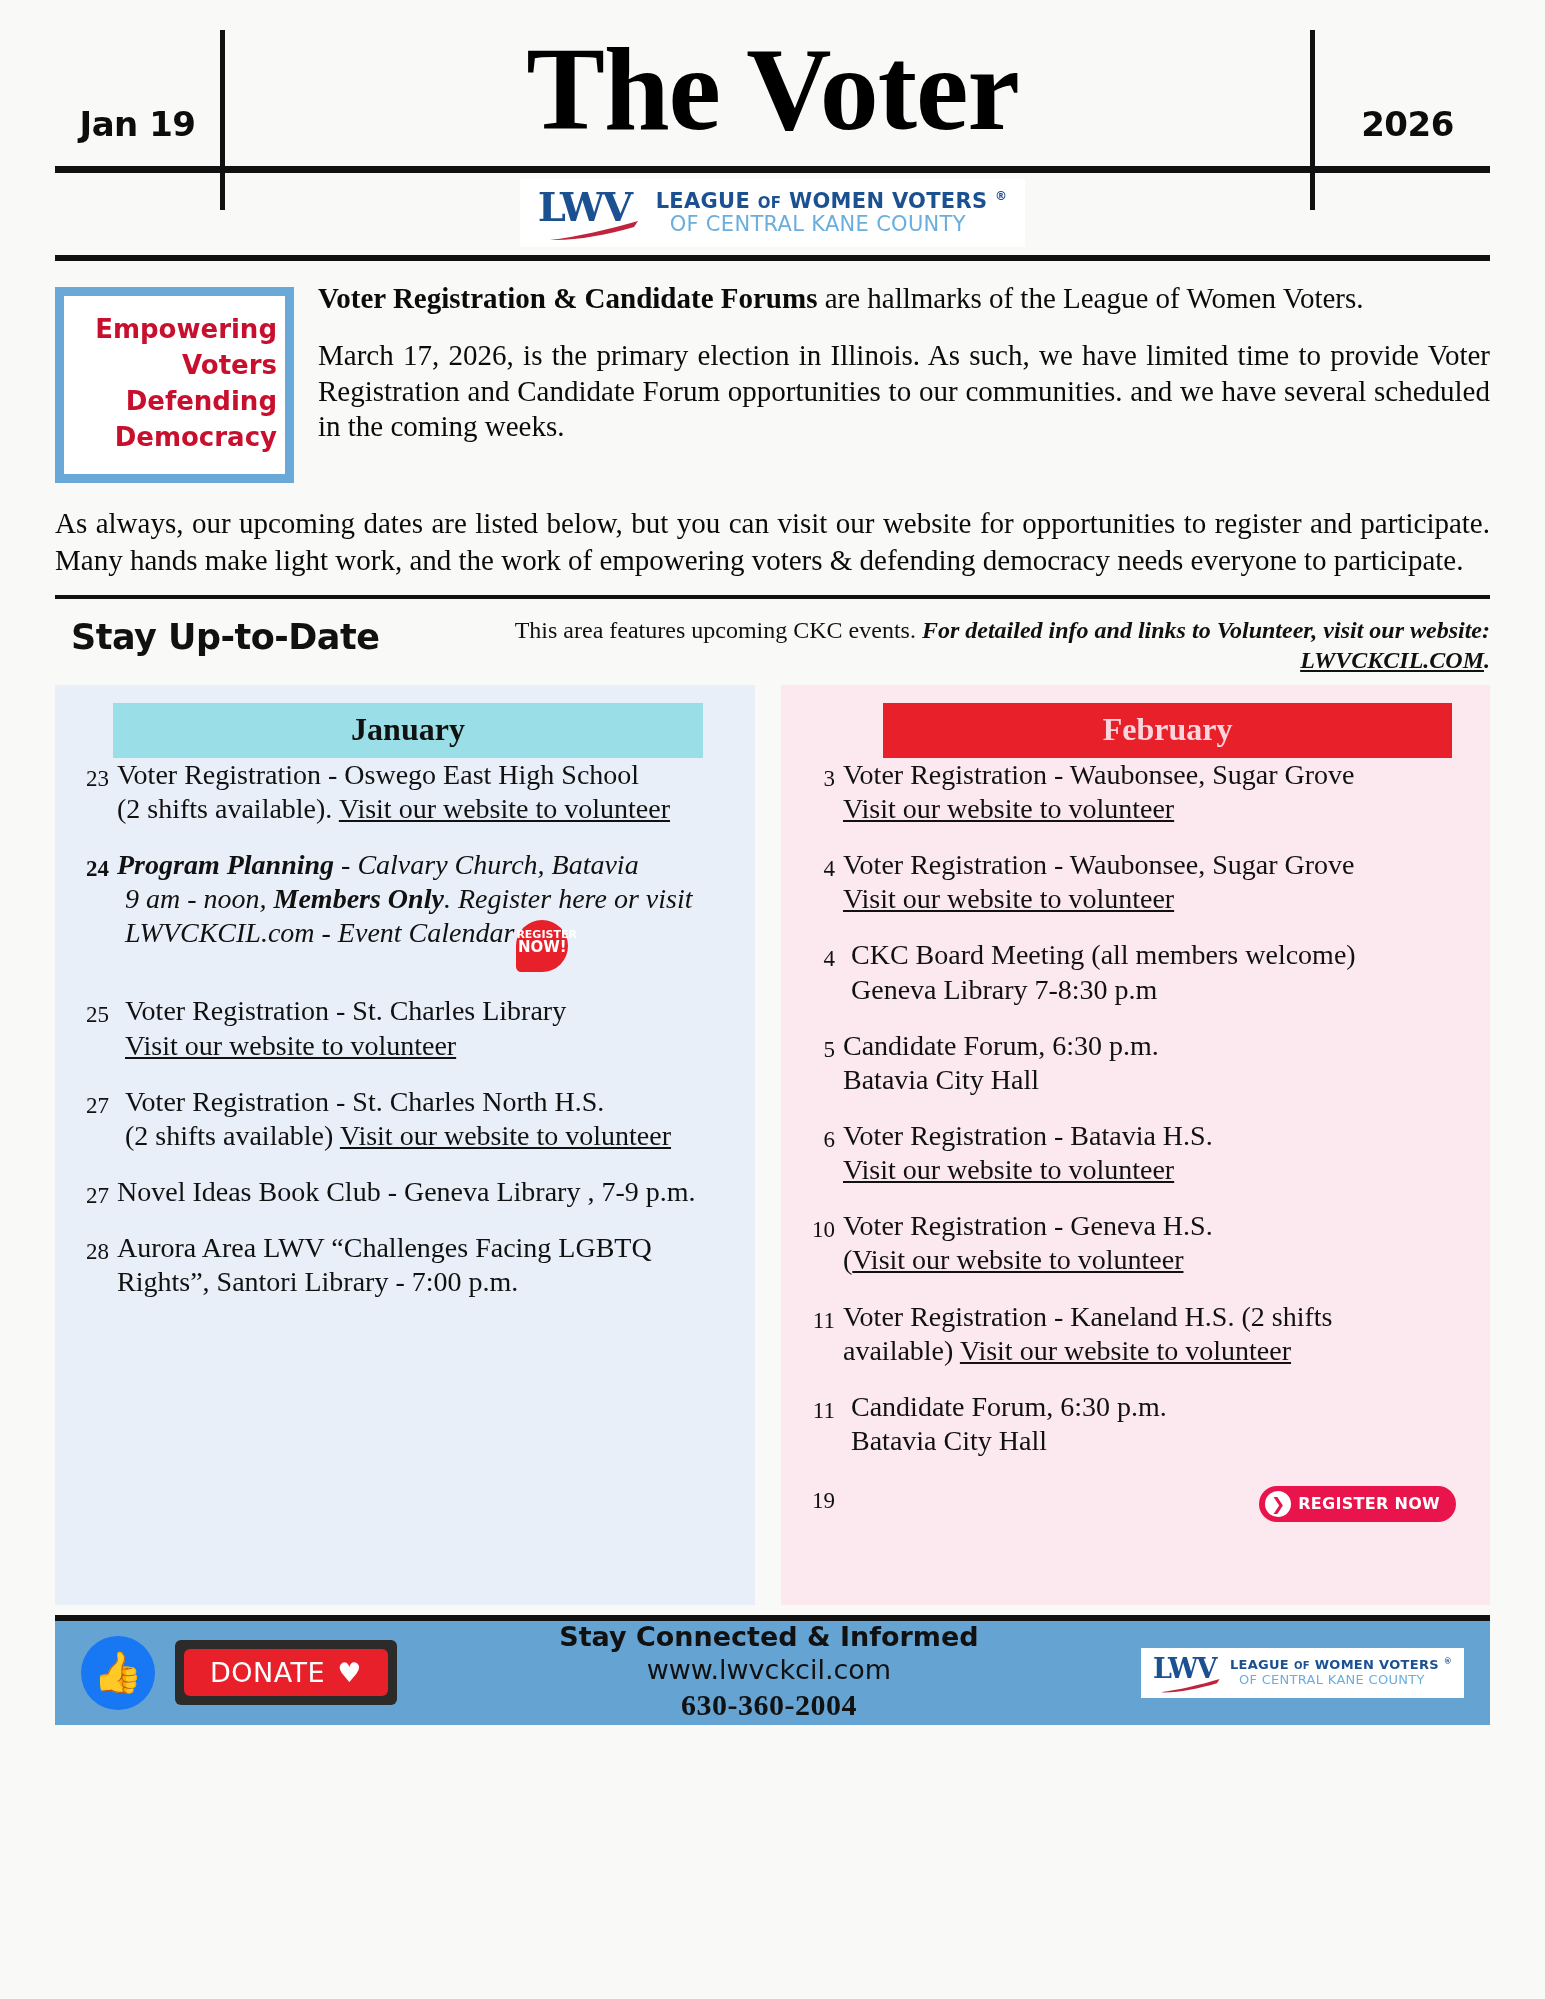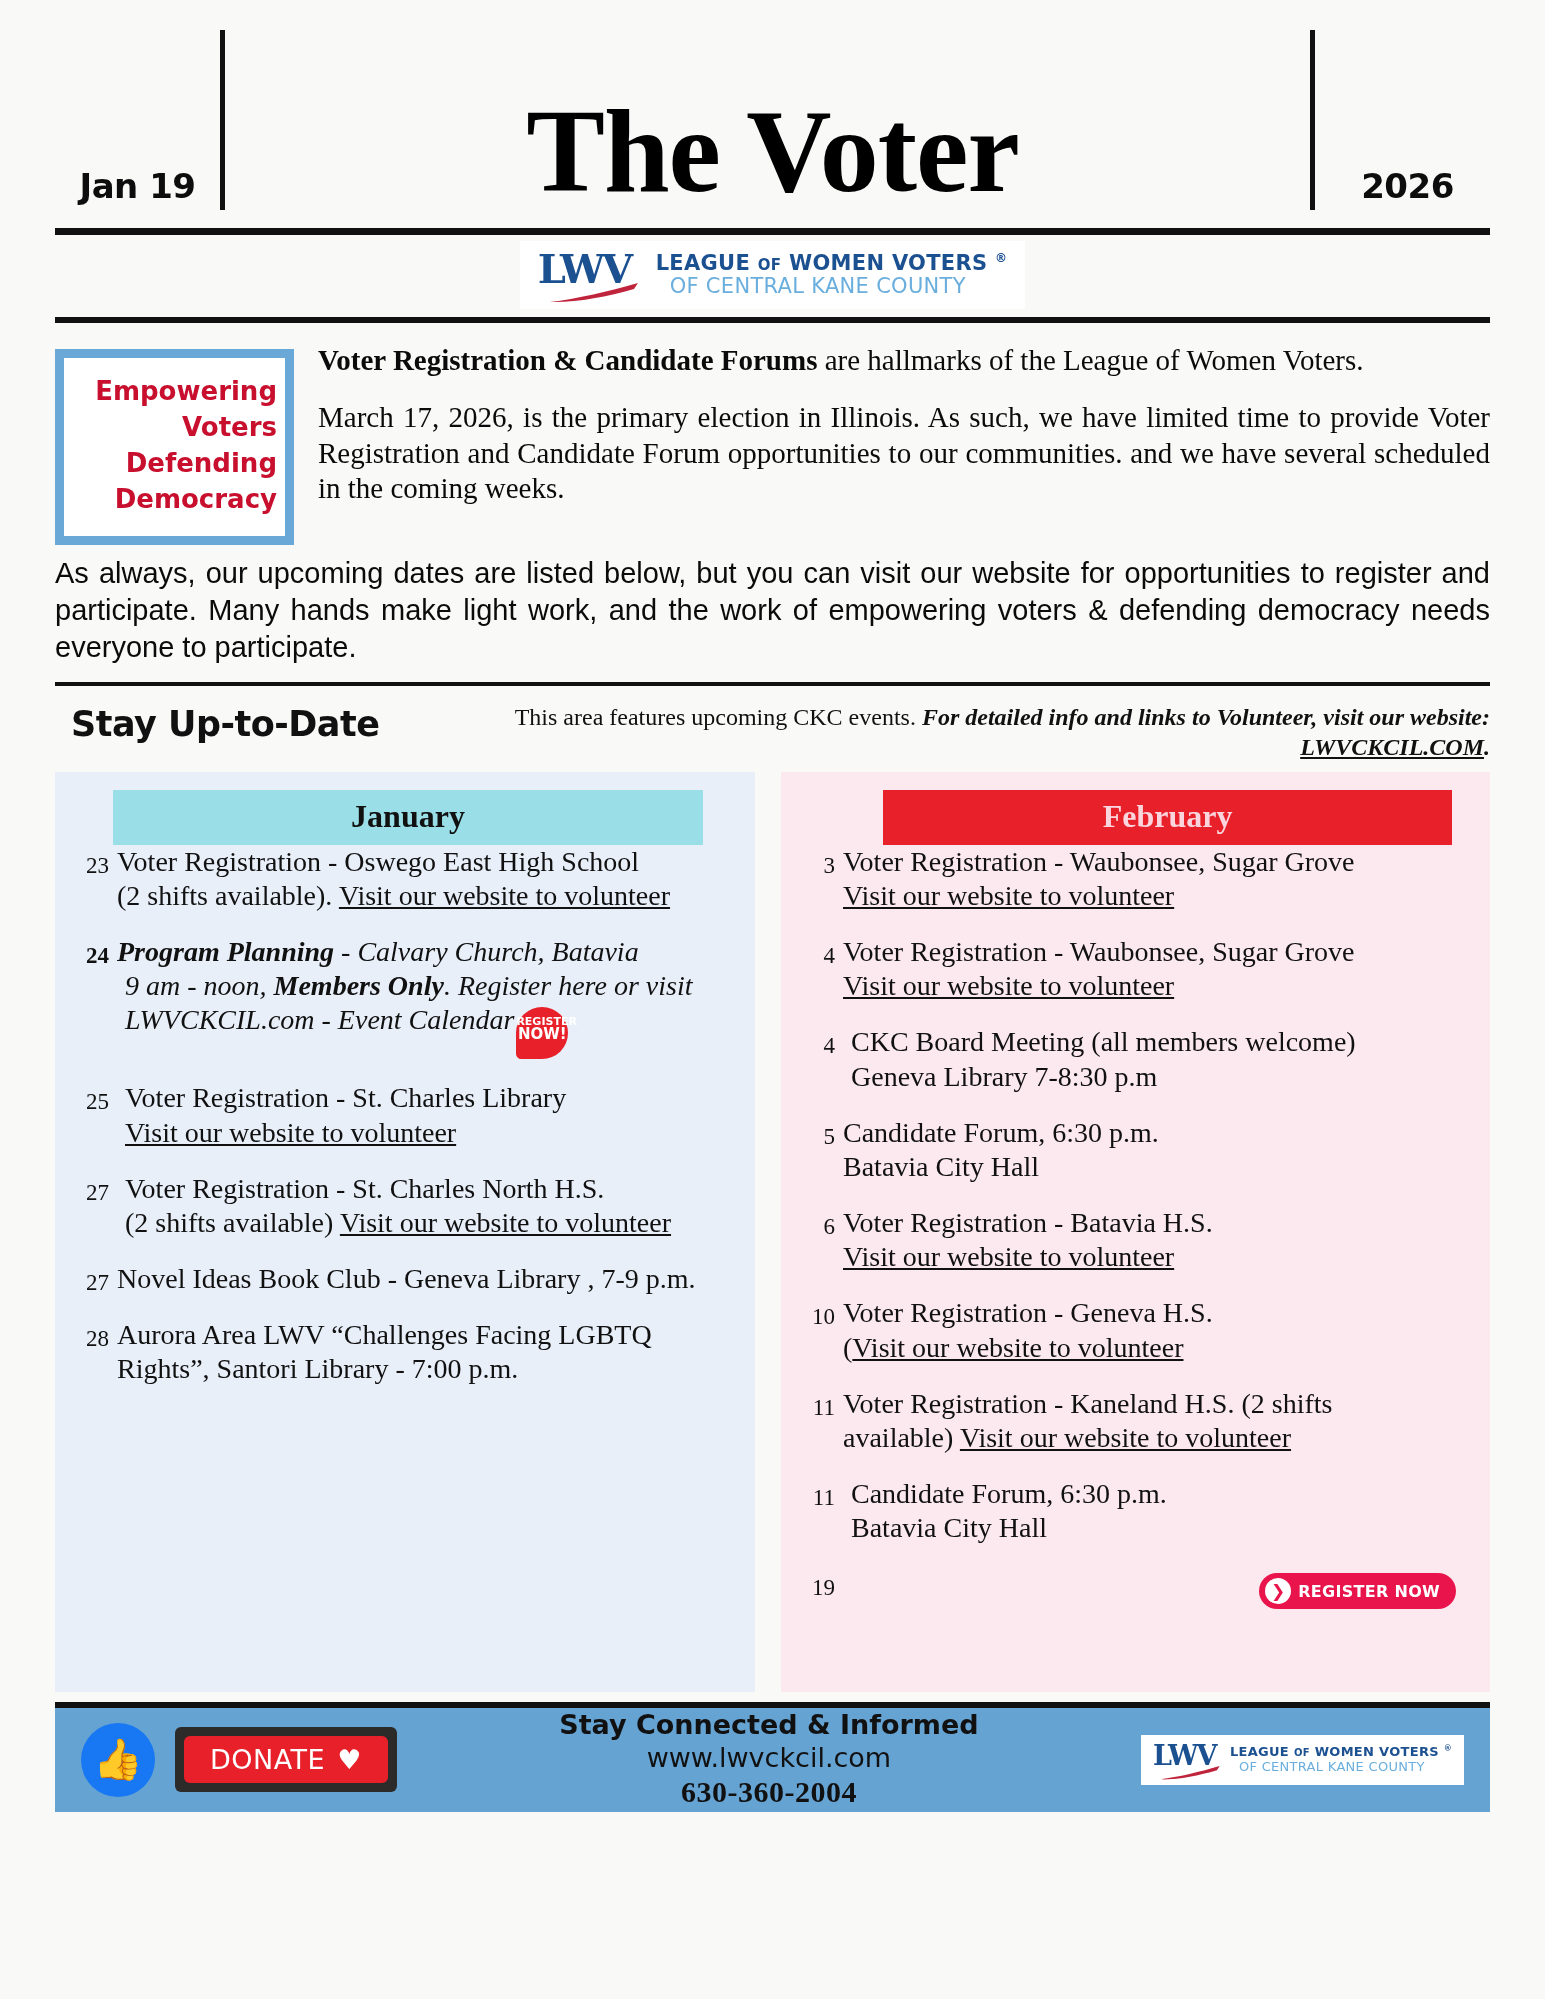--- a/index.html
+++ b/index.html
@@ -18,21 +18,21 @@
     position: relative;
     width: 1545px;
     height: 1999px;
     box-sizing: border-box;
     padding: 0 55px;
   }
 
   
   .masthead {
     position: relative;
-    height: 228px;
+    height: 166px;
     display: flex;
     align-items: flex-end;
   }
   .masthead-date,
   .masthead-year {
     font-family: "DejaVu Sans", sans-serif;
     font-weight: bold;
     font-size: 34px;
     color: #0d0d0d;
     letter-spacing: -0.5px;
@@ -146,26 +146,26 @@
   .intro-p {
     font-family: "Liberation Serif", serif;
     font-size: 29px;
     line-height: 1.22;
     color: #0b0b0b;
     text-align: justify;
     margin: 0 0 22px 0;
   }
   .intro-p b { font-weight: bold; }
   .intro-wide {
-    font-family: Liberation Sans, sans-serif;
+    font-family: Liberation Serif, serif;
     font-size: 29px;
     line-height: 1.28;
     color: #0b0b0b;
     text-align: justify;
-    margin: 10px 0 0 0;
+    margin: 22px 0 0 0;
   }
   .rule-h-thin { height: 4px; background: #111; margin: 16px 0 12px 0; }
 
   
   .sud-row { display: flex; align-items: flex-start; gap: 14px; }
   .sud-title {
     font-family: "DejaVu Sans", sans-serif;
     font-weight: bold;
     font-size: 35px;
     color: #111;

